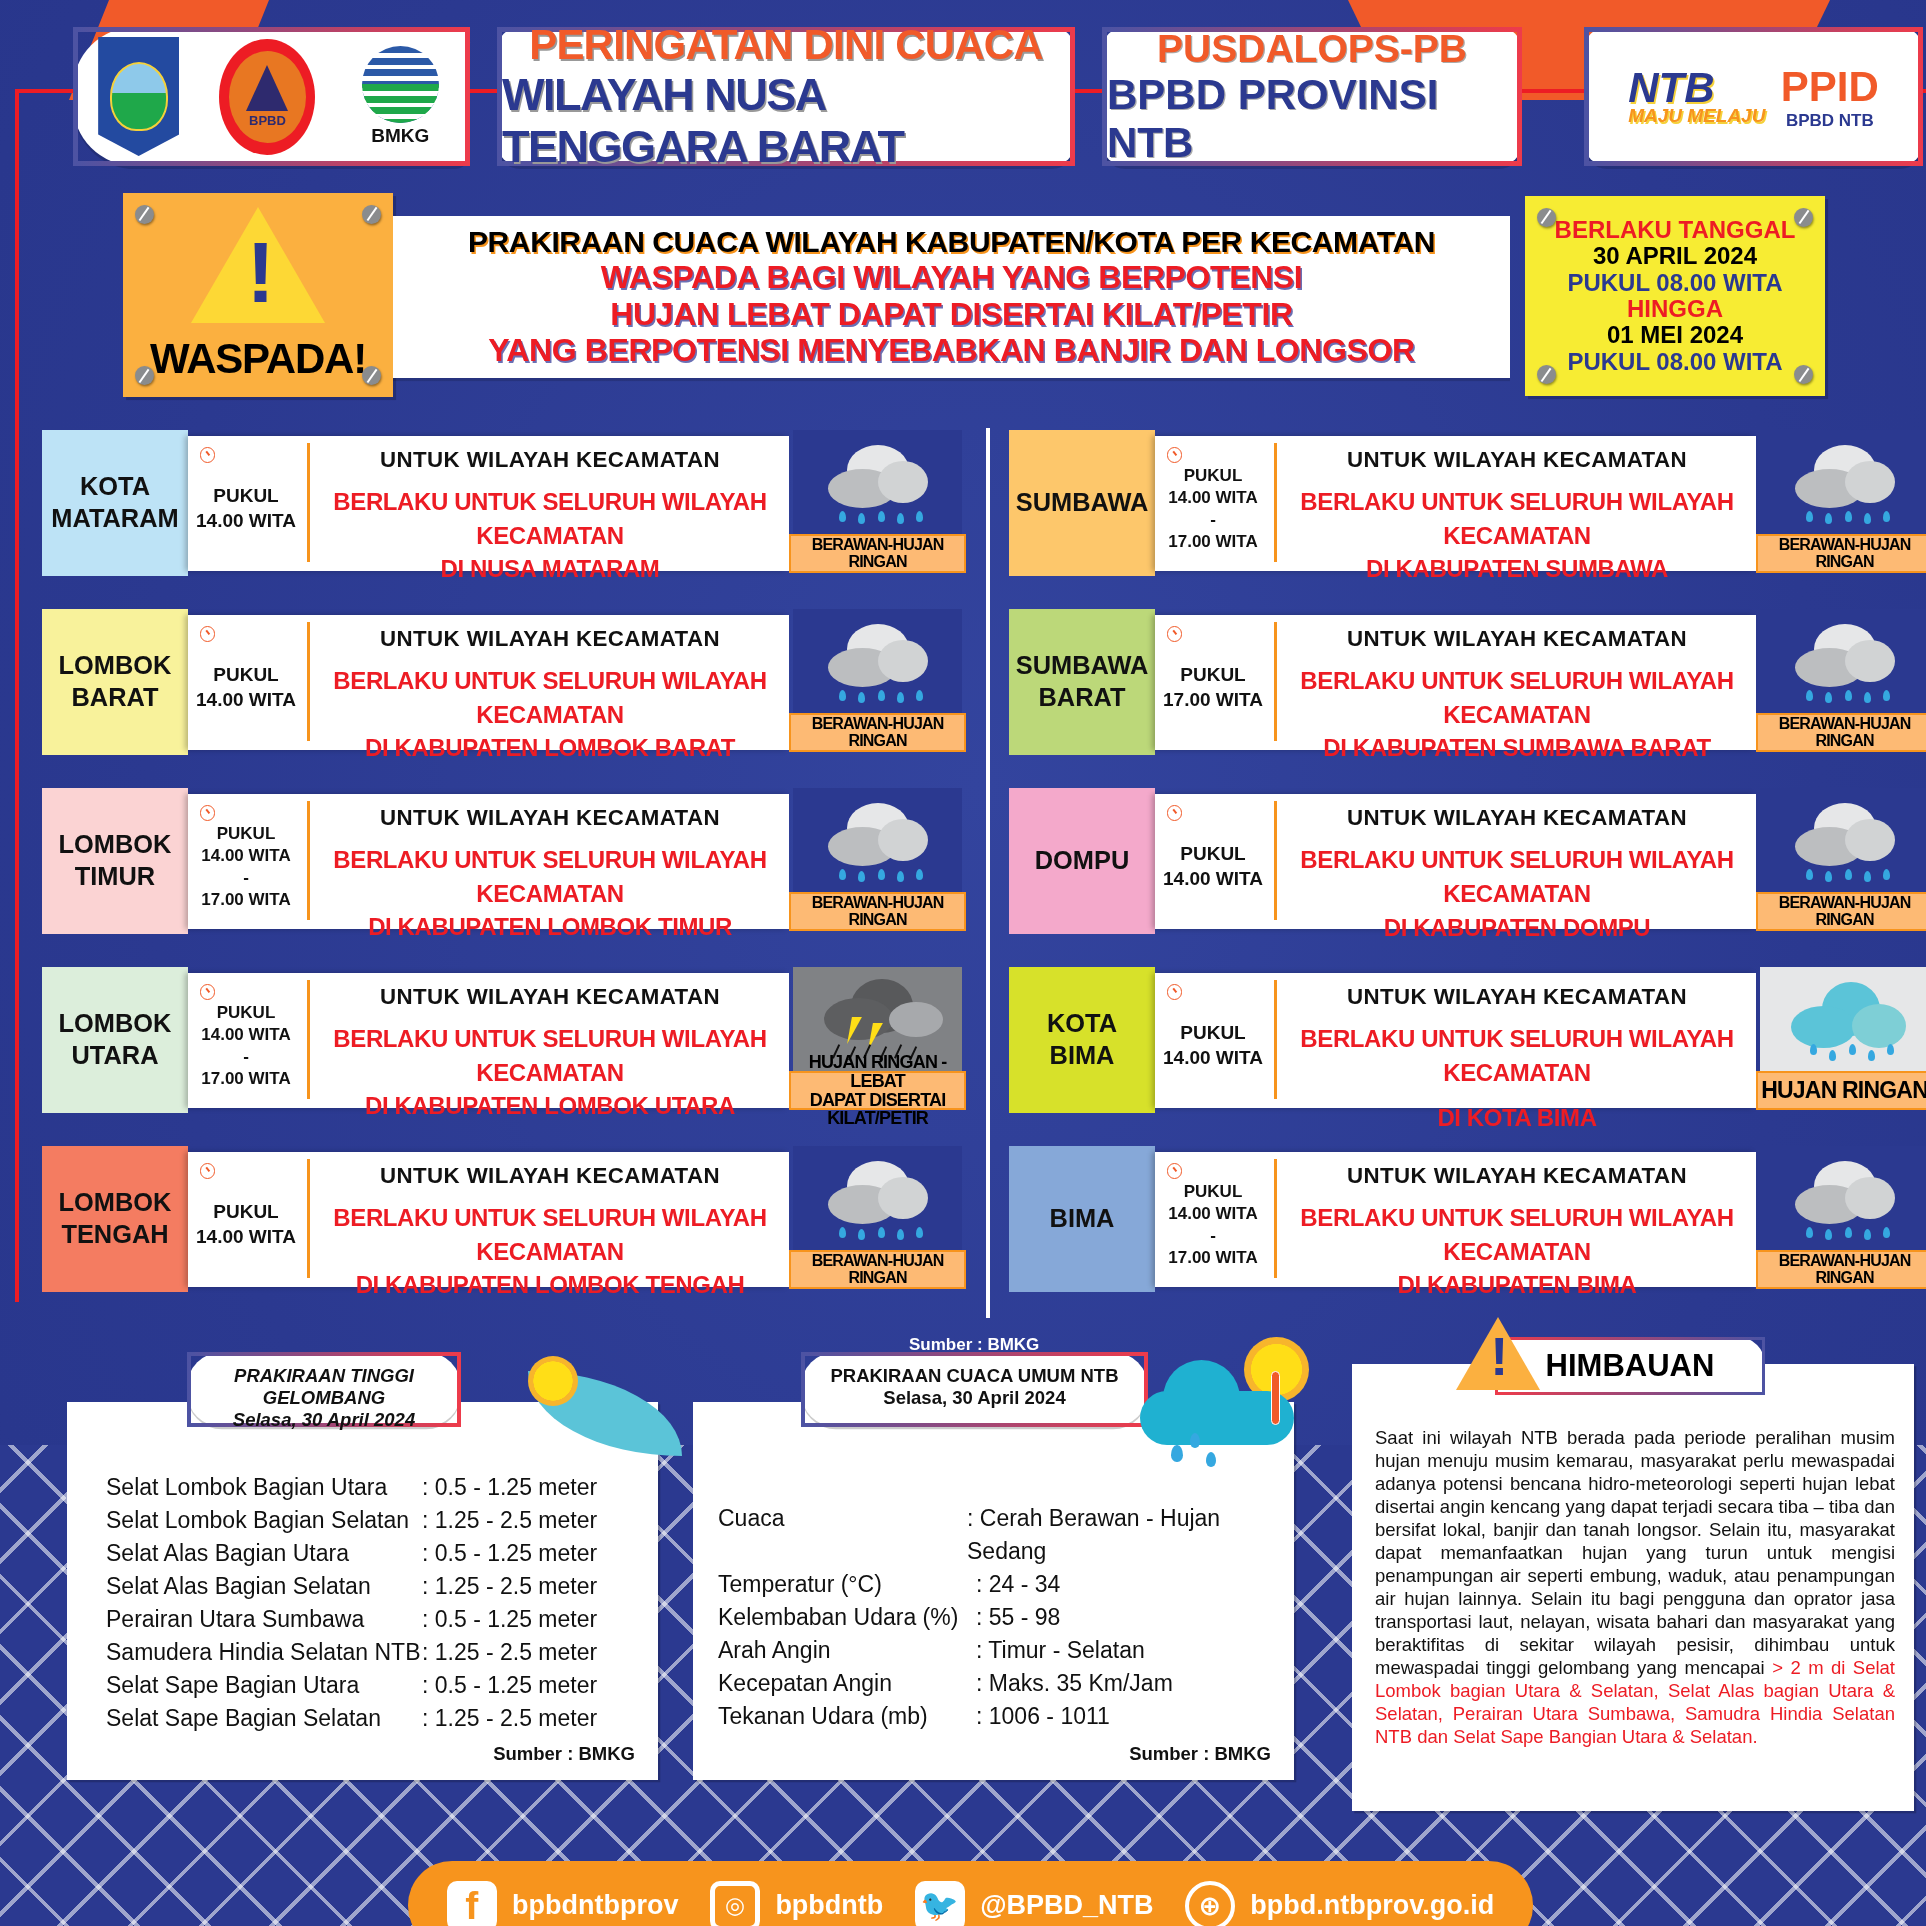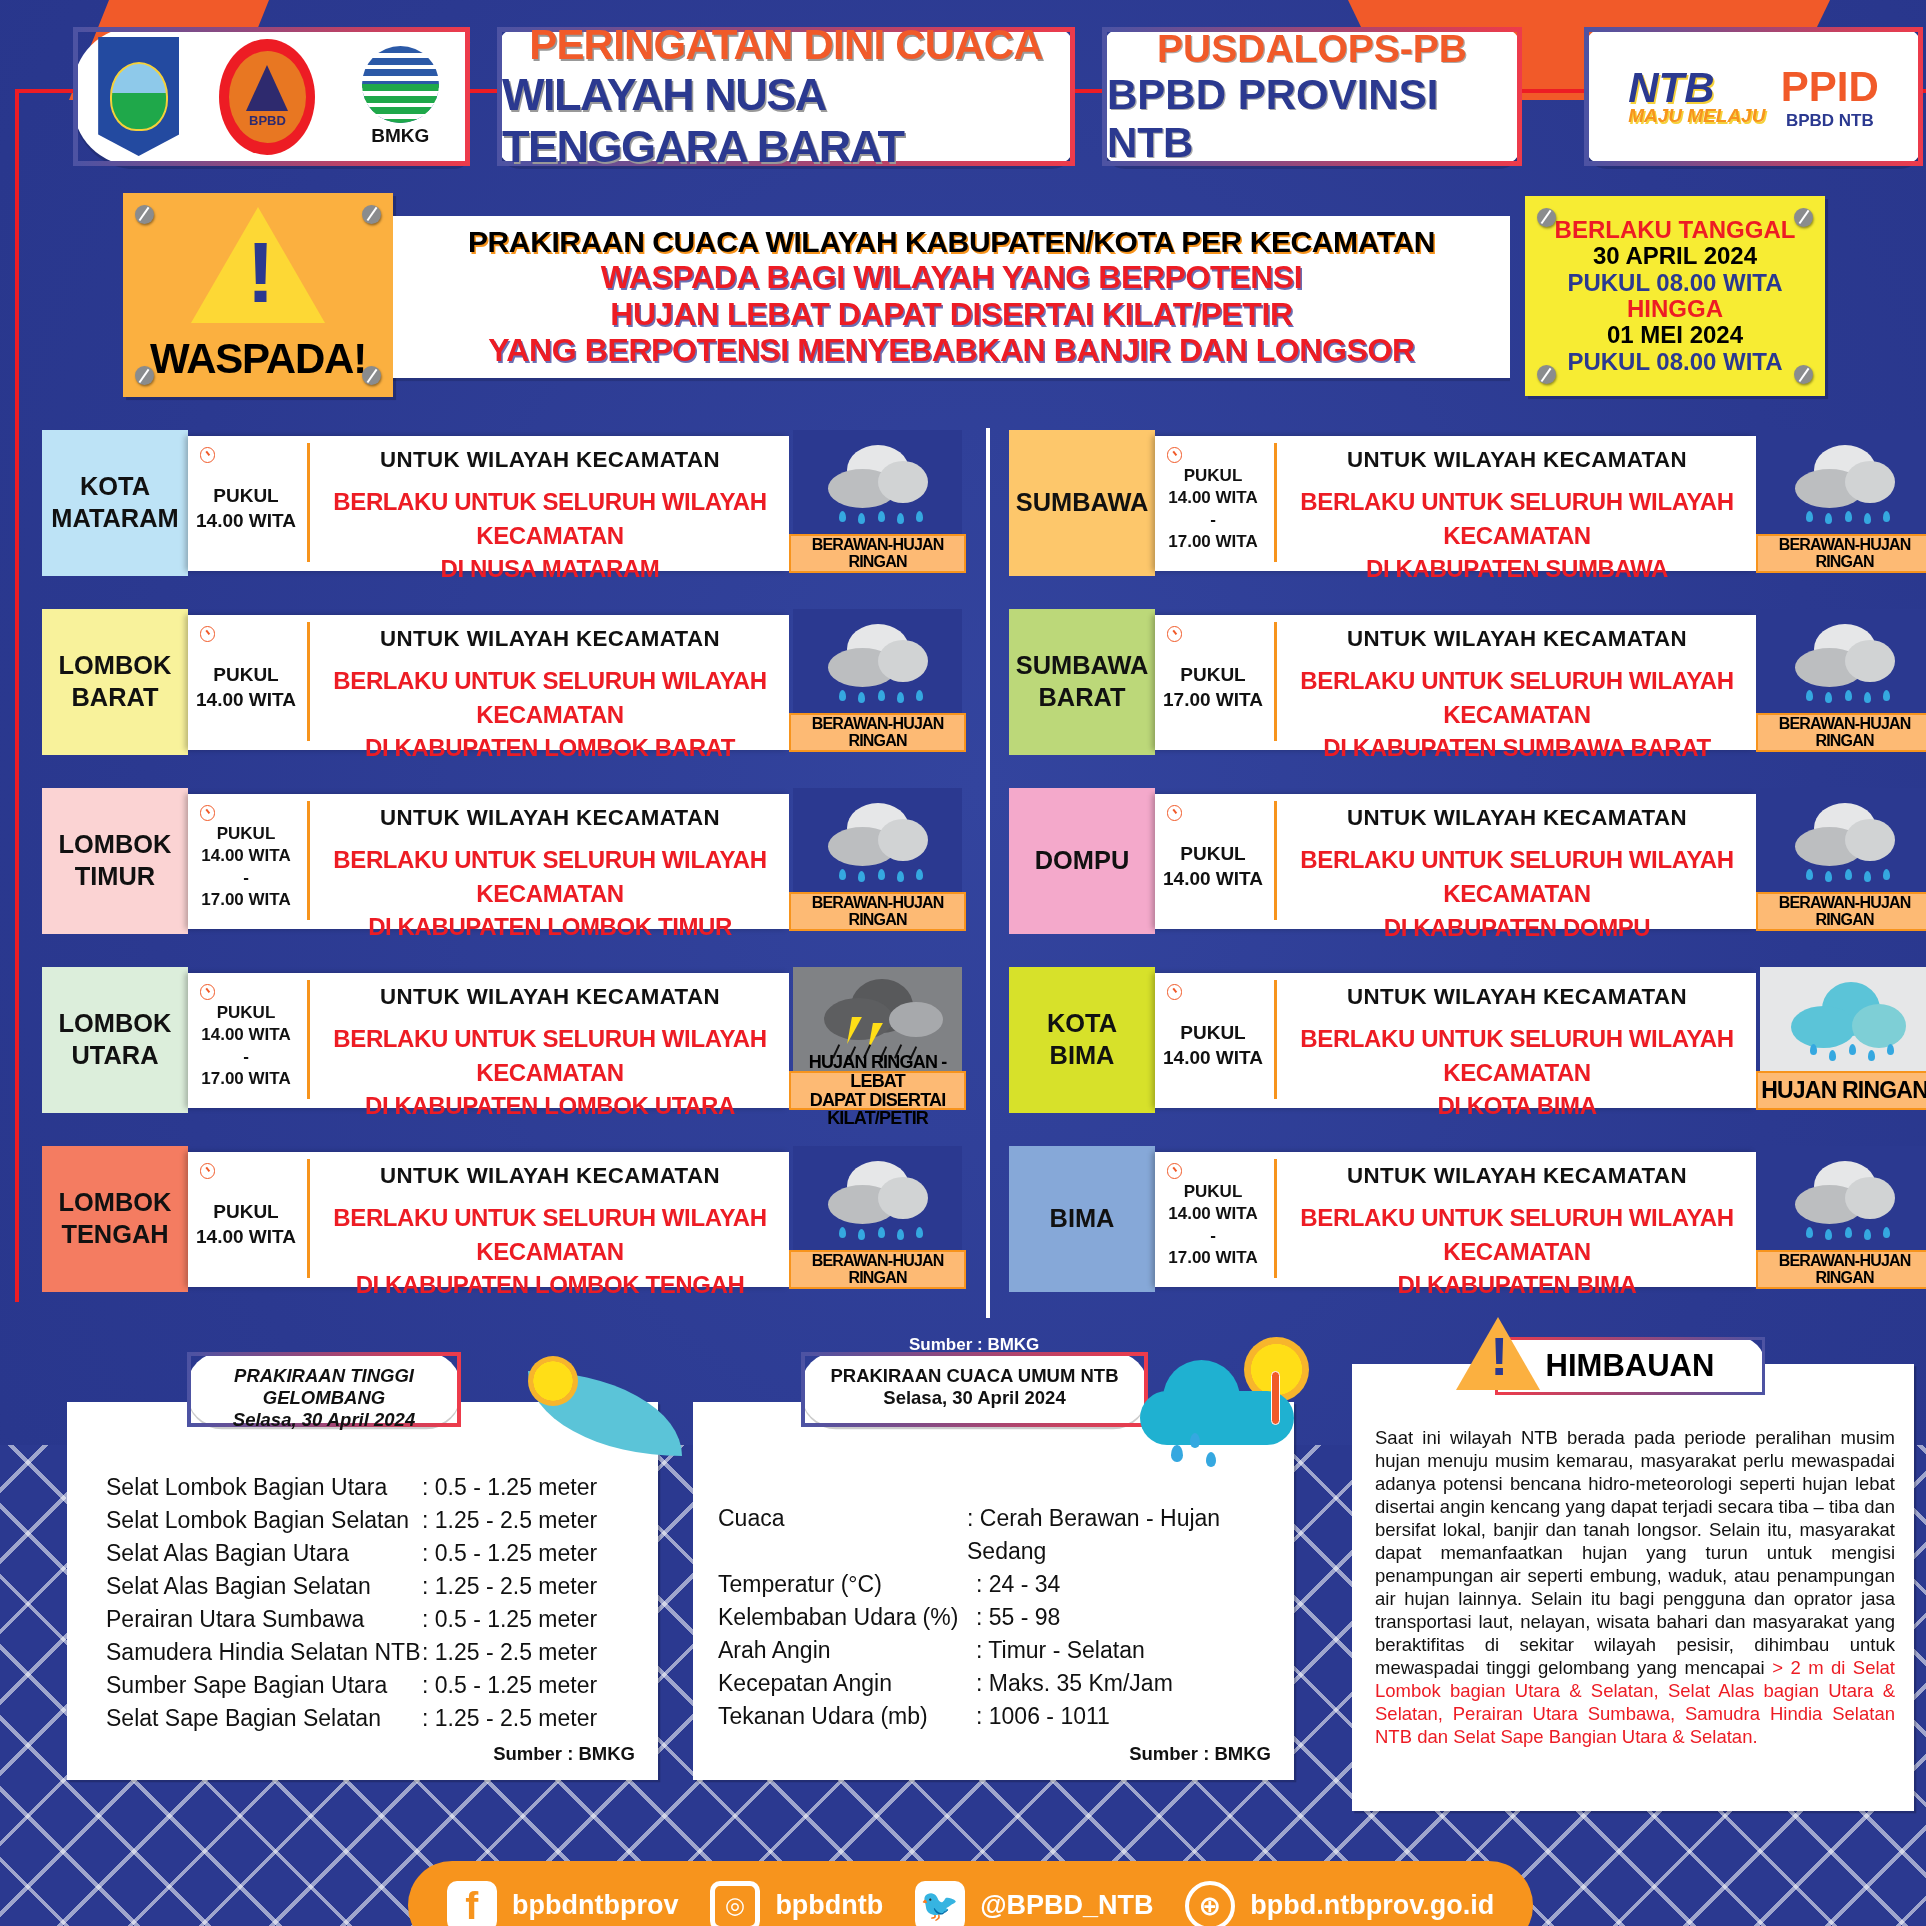--- a/index.html
+++ b/index.html
@@ -433,21 +433,21 @@
     <div class="reg" style="background: rgb(215, 225, 42);">KOTA
 BIMA</div>
     <div class="body">
         <div class="clock"></div>
         <div class="time" style="white-space:pre-line">PUKUL
 14.00 WITA</div>
         <div class="vsep"></div>
       <div class="desc">
           <div class="h">UNTUK WILAYAH KECAMATAN</div>
           <div class="r">BERLAKU UNTUK SELURUH WILAYAH KECAMATAN</div>
-          <div class="r" style="margin-top:0">DI KOTA BIMA</div>
+          <div class="r" style="margin-top:12px">DI KOTA BIMA</div>
         </div>
       </div>
     <div class="wx">
         <div class="wx-bg" style="background:#e6e7e8"></div>
       <div class="cloud" style="left:62px;top:15.4px;width:58px;height:54px;background:#5bc4d8"></div>
         <div class="cloud" style="left:31px;top:39px;width:65px;height:42px;background:#5bc4d8"></div>
         <div class="cloud" style="left:92px;top:37px;width:54px;height:44px;background:#7ecfd6"></div>
       <div class="drop" style="left:50px;top:77px"></div>
         <div class="drop" style="left:69px;top:83px"></div>
         <div class="drop" style="left:89px;top:77px"></div>
@@ -508,21 +508,21 @@
       </div>
     <div class="row">
         <span class="k">Perairan Utara Sumbawa</span>
         <span>: 0.5 - 1.25  meter</span>
       </div>
     <div class="row">
         <span class="k">Samudera Hindia Selatan NTB</span>
         <span>: 1.25 - 2.5 meter</span>
       </div>
     <div class="row">
-        <span class="k">Sumber Sape Bagian Utara</span>
+        <span class="k">Selat Sape Bagian Utara</span>
         <span>: 0.5 - 1.25 meter</span>
       </div>
     <div class="row">
         <span class="k">Selat Sape Bagian Selatan</span>
         <span>: 1.25 - 2.5 meter</span>
       </div>
   </div>
   <div class="sumber">Sumber : BMKG</div>
 </div>
 <div class="pill-title pill-wave">

